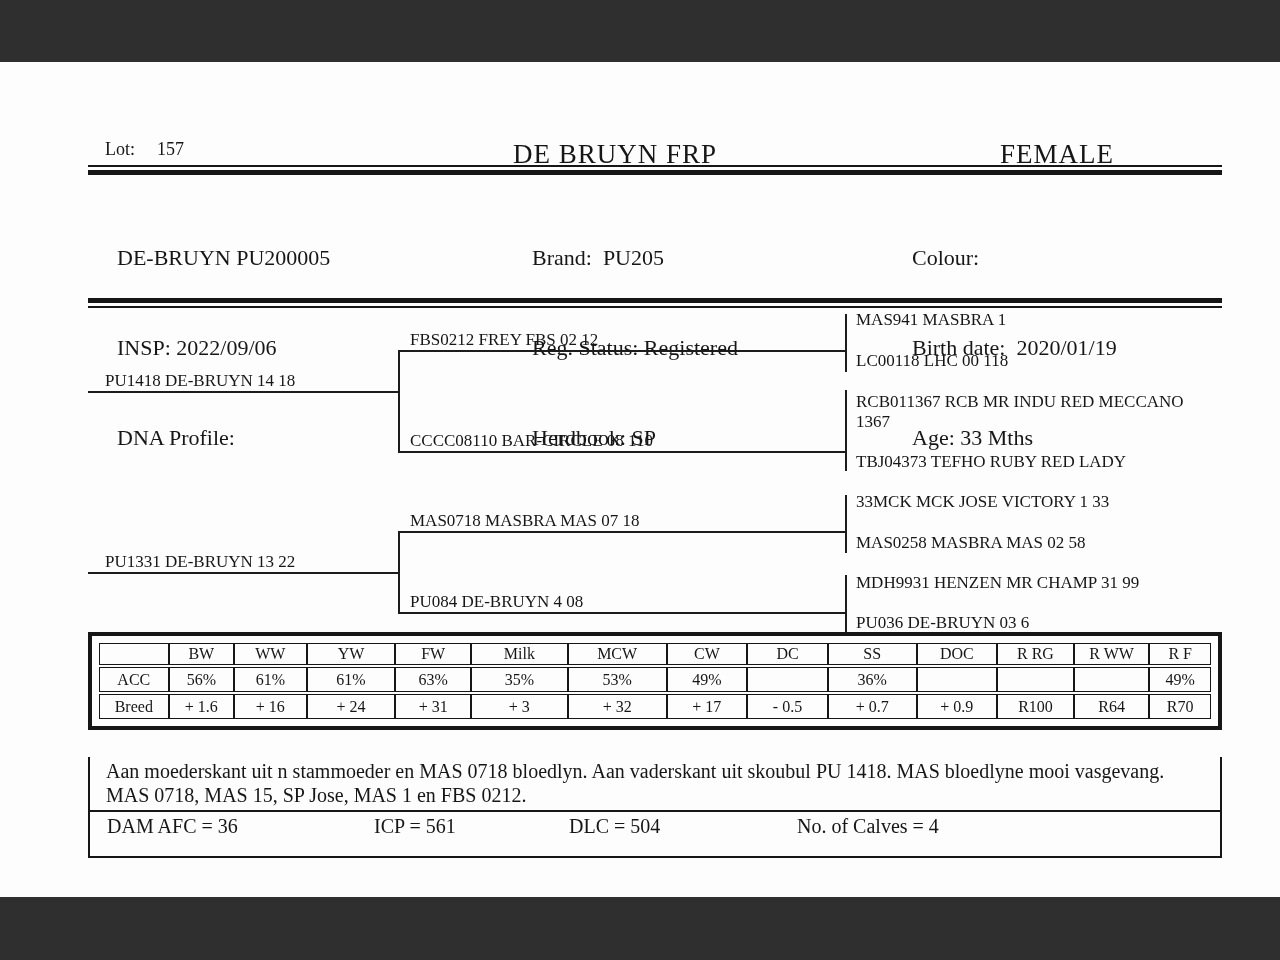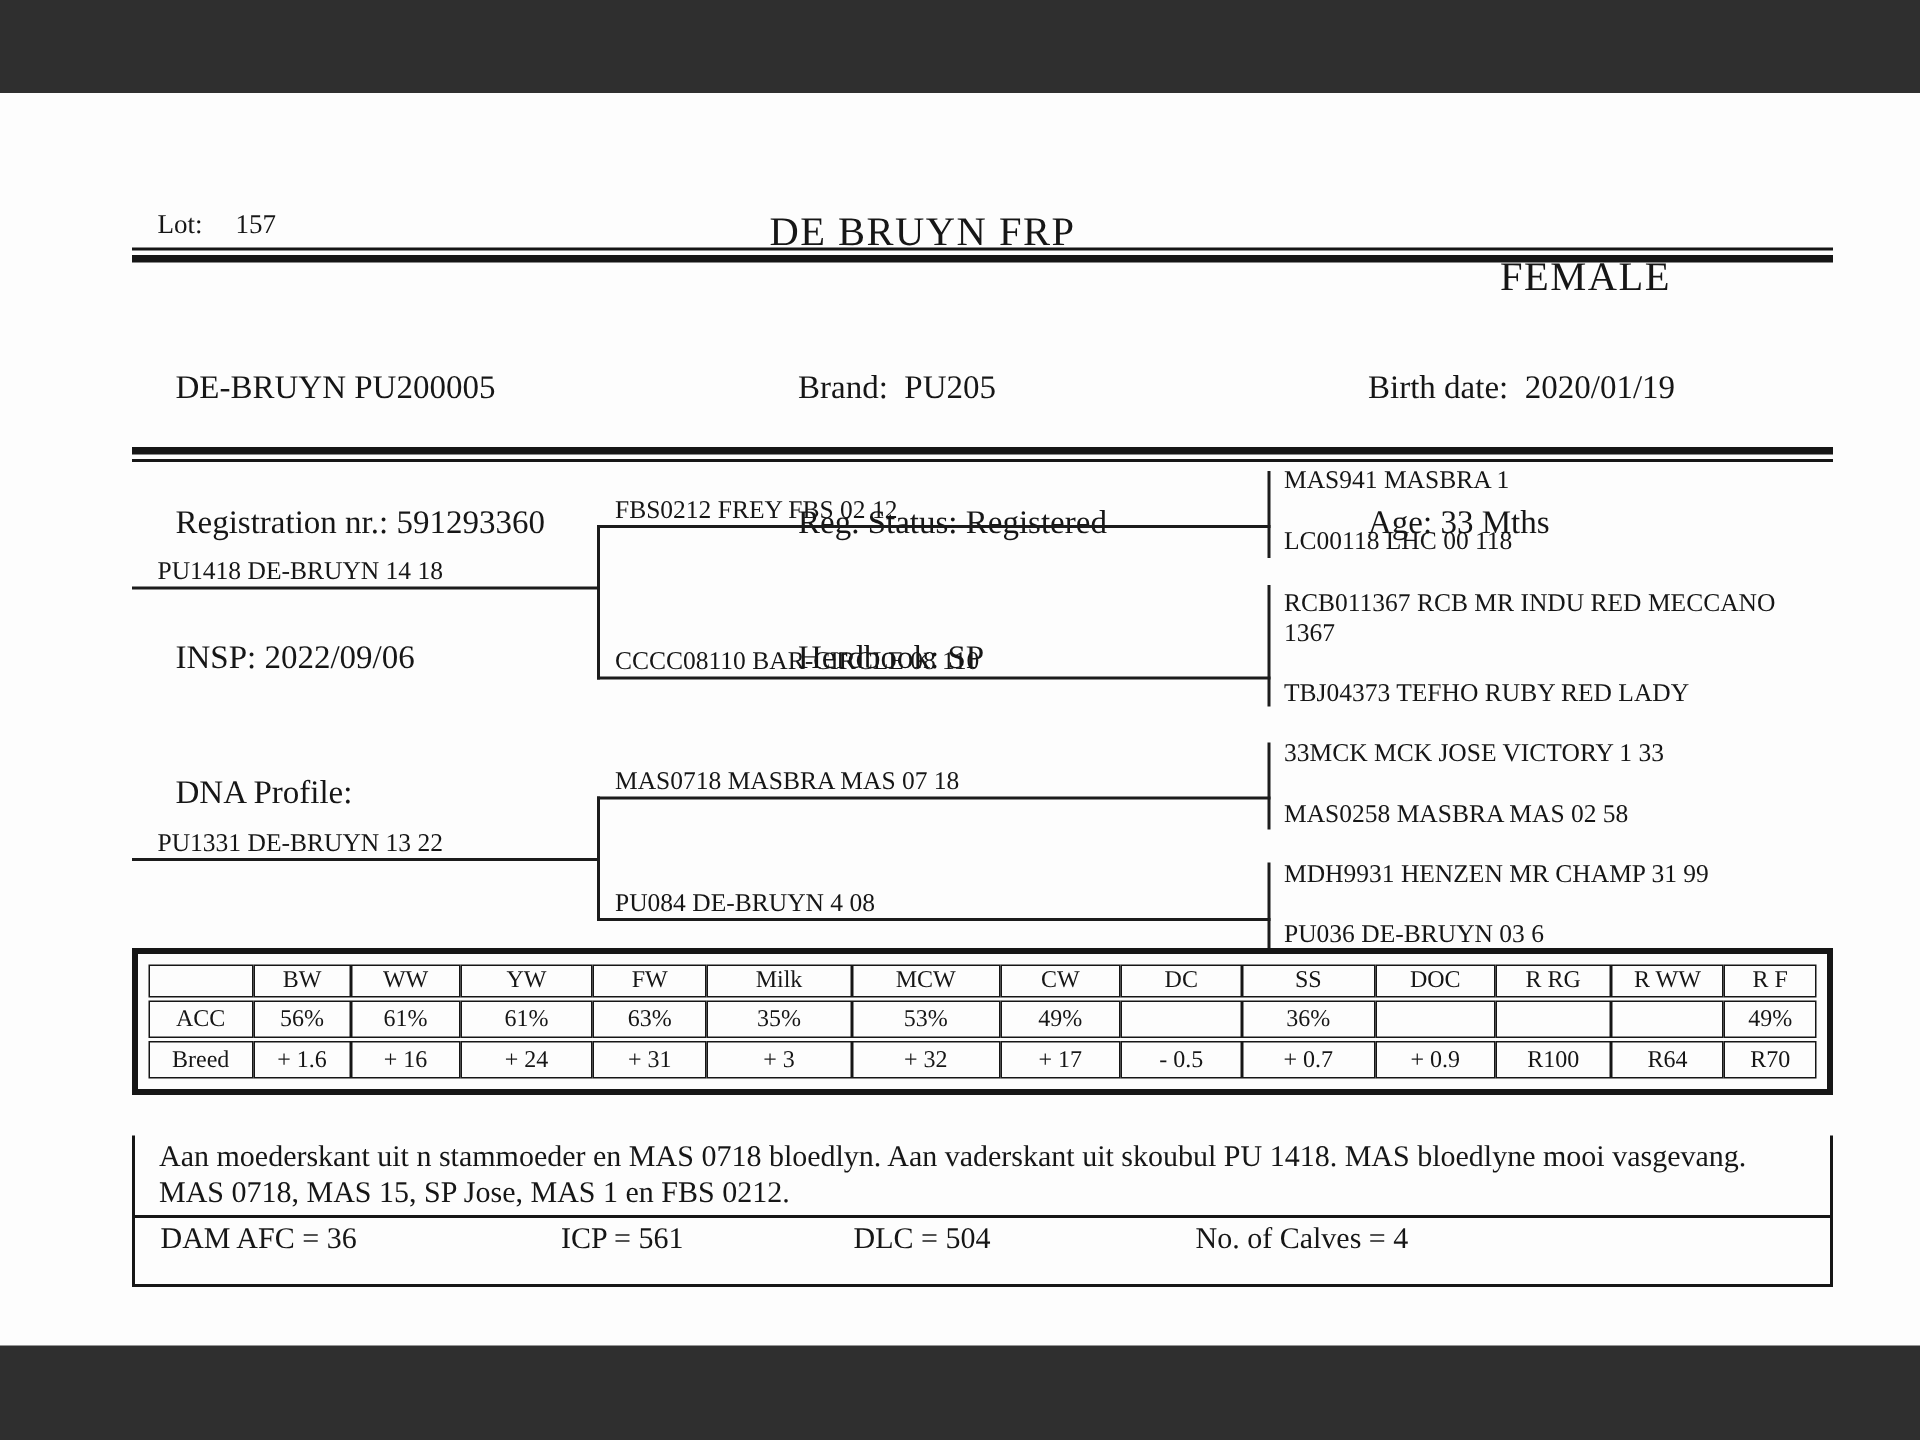--- a/index.html
+++ b/index.html
@@ -12,21 +12,21 @@
   .bar { position:absolute; left:0; width:1280px; background:#2f2f2f; }
   .bar-top { top:0; height:62px; }
   .bar-bottom { top:897px; height:63px; }
   .page { position:absolute; left:88px; top:0; width:1134px; height:897px; }
   .abs { position:absolute; }
 
   
   .lot { left:17px; top:139px; font-size:18px; white-space:pre; }
   .lot-num { margin-left:22px; }
   .title { left:327px; top:139px; width:400px; text-align:center; font-size:27px; letter-spacing:1px; }
-  .sex { left:819px; top:139px; width:300px; text-align:center; font-size:27px; letter-spacing:1px;margin-top:30px; }
+  .sex { left:819px; top:139px; width:300px; text-align:center; font-size:27px; letter-spacing:1px; }
 
   .rule { left:0; width:1134px; }
   .rule div { width:100%; }
   .r-thin { height:2px; background:#161616; }
   .r-thick { height:5px; background:#161616; }
   .r-gap { height:3px; }
 
   
   .info-col { font-size:22px; line-height:30px; white-space:pre-wrap; }
   .col1 { left:29px; top:183px; }
@@ -70,30 +70,30 @@
     <div class="abs sex">FEMALE</div>
 
     <div class="abs rule" style="top:165px">
       <div class="r-thin"></div>
         <div class="r-gap"></div>
         <div class="r-thick"></div>
     </div>
 
     <div class="abs info-col col1">
       <div>DE-BRUYN PU200005</div>
-      <div>Registration nr.: 591293360</div>
       <div>INSP: 2022/09/06</div>
       <div>DNA Profile:</div>
     </div>
     <div class="abs info-col col2">
       <div>Brand:  PU205</div>
       <div>Reg. Status: Registered</div>
       <div>Herdbook: SP</div>
     </div>
     <div class="abs info-col col3">
+      <div>Colour:</div>
       <div>Birth date:  2020/01/19</div>
       <div>Age: 33 Mths</div>
     </div>
 
     <div class="abs rule" style="top:298px">
       <div class="r-thick"></div>
         <div class="r-gap"></div>
         <div class="r-thin"></div>
     </div>
 

